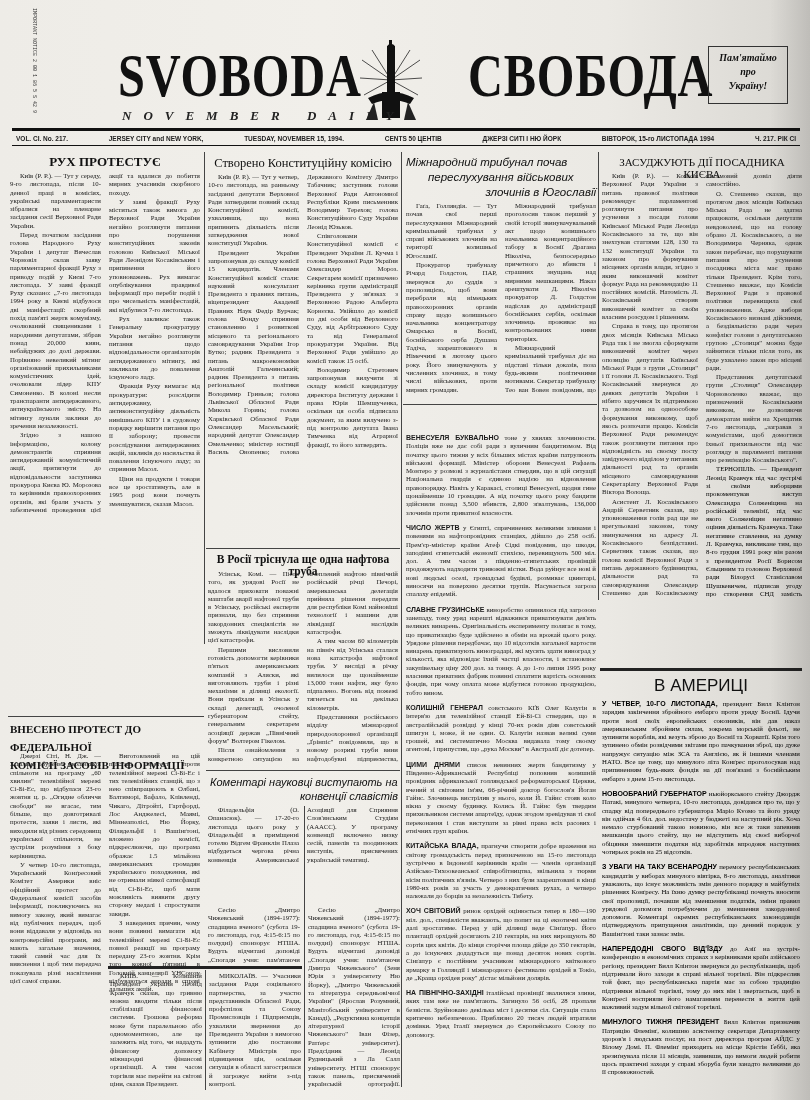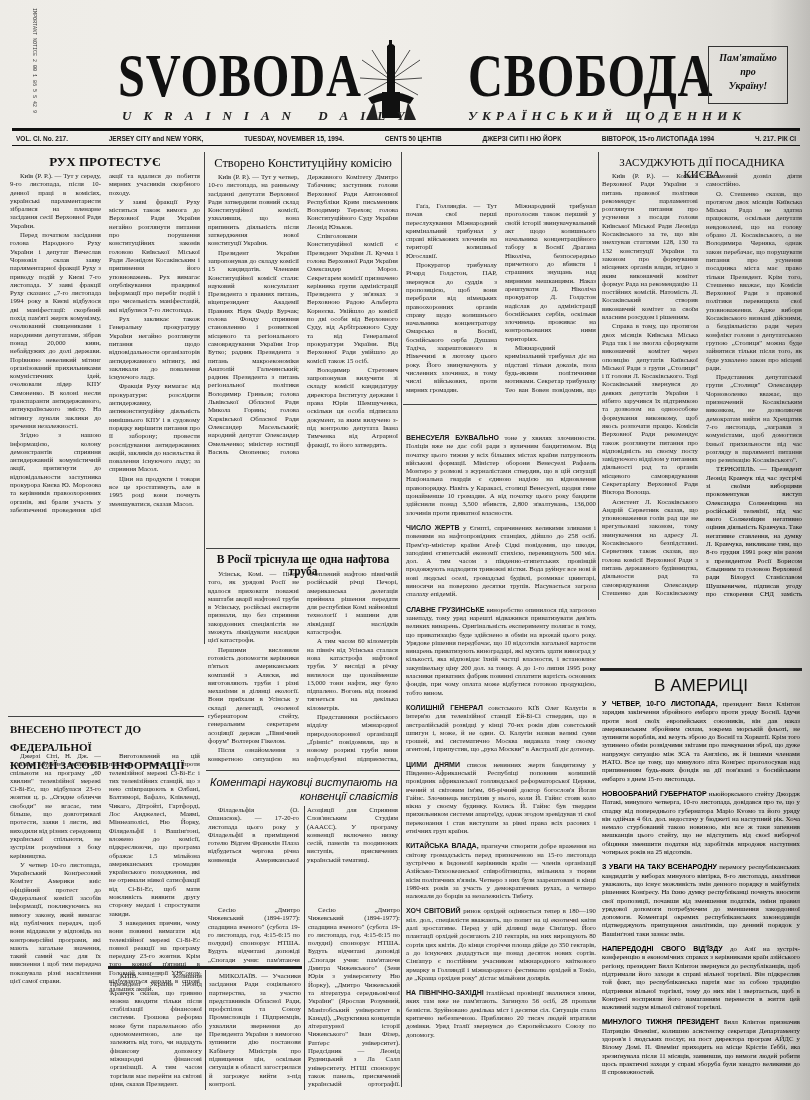--- a/index.html
+++ b/index.html
@@ -50,22 +50,21 @@
       </g>
       <rect x="27" y="6" width="8" height="46" fill="#111"></rect>
       <circle cx="31" cy="8" r="4" fill="#111"></circle>
       <rect x="29" y="0" width="3" height="8" fill="#111"></rect>
       <path d="M8 58 Q31 46 54 58 L50 64 Q31 56 12 64 Z" fill="#111"></path>
       <rect x="22" y="52" width="18" height="26" fill="#111"></rect>
       <path d="M14 62 L6 80 L18 80 Z" fill="#222"></path>
         <path d="M48 62 L56 80 L44 80 Z" fill="#222"></path>
     </svg>
     <div class="logo-cyr">СВОБОДА</div>
-    <div class="sub-latin">UKRAINIAN DAILY</div>
-    <div class="sub-cyr">УКРАЇНСЬКИЙ ЩОДЕННИК</div>
+    <div class="sub-latin">NOVEMBER DAILY</div>
   </div>
   <div class="remember-box" style="left:708px;top:46px;">
     <div>Пам'ятаймо</div>
     <div>про</div>
     <div>Україну!</div>
   </div>
 
   <div class="dateline">
     <span>VOL. CI. No. 217.</span>
     <span>JERSEY CITY and NEW YORK,</span>
@@ -141,20 +140,25 @@
   </div>
   <div class="vline" style="left:304px;top:806px;height:284px;"></div>
   <div class="col" style="left:308px;top:906px;width:92px;height:184px;">
     <p>Сесію „Дмитро Чижевський (1894-1977): спадщина вченого" (субота 19-го листопада, год. 4:15-6:15 по полудні) спонзорує НТША. Будуть відчитані доповіді „Спогади учня: пам'ятаючи Дмитра Чижевського" (Зеня Юрія з університету Ню Йорку), „Дмитро Чижевський та література середньовічної України" (Ярослав Розумний, Манітобський університет в Канаді), „Редуктивна концепція літературної історії Чижевського" Іван Фізер, Ратґерс університет). Предсідник — Леонід Рудницький з Ла Салл університету. НТШ спонзорує також панель, присвячений українській ортографії. Учасники: Лариса Онишкевич, Юрій Шевельов, Леся Гумецька, Мирослава Знаєнко і І. Короненко (Київський Університет).</p>
 
   </div>
   <div class="col" style="left:208px;top:906px;width:92px;height:58px;">
     <p>Сесію „Дмитро Чижевський (1894-1977): спадщина вченого" (субота 19-го листопада, год. 4:15-6:15 по полудні) спонзорує НТША. Будуть відчитані доповіді „Спогади учня: пам'ятаючи Дмитра Чижевського" (Зеня Юрія з університету Ню Йорку), „Дмитро Чижевський та література середньовічної України" (Ярослав Розумний, Манітобський університет в Канаді), „Редуктивна концепція літературної історії Чижевського" Іван Фізер, Ратґерс університет). Предсідник — Леонід Рудницький з Ла Салл університету. НТШ спонзорує також панель, присвячений українській ортографії. Учасники: Лариса Онишкевич, Юрій Шевельов, Леся Гумецька, Мирослава Знаєнко і І. Короненко (Київський Університет).</p>
   </div>
 
+  <div class="h-ital" style="left:406px;top:155px;width:190px;font-size:11.5px;line-height:15px;">
+    <div>Міжнародний трибунал почав</div>
+    <div style="padding-left:22px">переслухування військових</div>
+    <div style="text-align:right">злочинів в Югославії</div>
+  </div>
   <div class="col two" style="left:406px;top:202px;width:190px;height:200px;">
     <p>Гаґа, Голляндія. — Тут почав свої перші переслухування Міжнародний кримінальний трибунал у справі військових злочинів на території колишньої Югославії.</p>
     <p>Прокуратор трибуналу Річард Голдстон, ПАР, звернувся до суддів з пропозицією, щоб вони перебрали від німецьких правоохоронних органів справу щодо колишнього начальника концентратору Омарська в Боснії, боснійського серба Душана Тадіча, заарештованого в Німеччині в лютому цього року. Його звинувачують у численних злочинах, в тому числі військових, проти мирних громадян.</p>
     <p>Міжнародний трибунал проголосив також перший у своїй історії звинувачувальний акт щодо колишнього начальника концентраційного табору в Боснії Драгана Ніколіча, безпосередньо причетного до вбивств і страшних знущань над мирними мешканцями. Наказ арештувати Д. Ніколіча прокуратор Д. Голдстон надіслав до адміністрації боснійських сербів, оскільки злочинець проживає на контрольованих ними територіях.</p>
     <p>Міжнародний кримінальний трибунал діє на підставі тільки доказів, поза будь-якими політичними мотивами. Секретар трибуналу Тео ван Бовен повідомив, що продовжується слідство у справі багатьох інших злочинців, і не лише боснійських сербів, але й осіб інших національностей, які брали участь у збройних конфліктах на території колишньої Югославії.</p>
   </div>
 
   <div class="hline" style="left:403px;top:404px;width:194px;"></div>
   <div class="col" style="left:406px;top:434px;width:190px;height:656px;">
     <div class="brief"><span class="brief-h">ВЕНЕСУЕЛЯ БУКВАЛЬНО</span><span> тоне у хвилях злочинности. Поліція вже не дає собі ради з вуличним бандитизмом. Від початку цього тижня у всіх більших містах країни патрулюють військові формації. Міністер оборони Венесуелі Рафаель Монтеро у розмові з журналістами ствердив, що в цій ситуації Національна гвардія є єдиною надією на відновлення правопорядку. Навіть у Каракасі, столиці Венесуелі, щодня гине щонайменше 10 громадян. А від початку цього року бандити здійснили понад 3,500 вбивств, 2,800 зґвалтувань, 136,000 злочинів проти приватної власности.</span></div>

